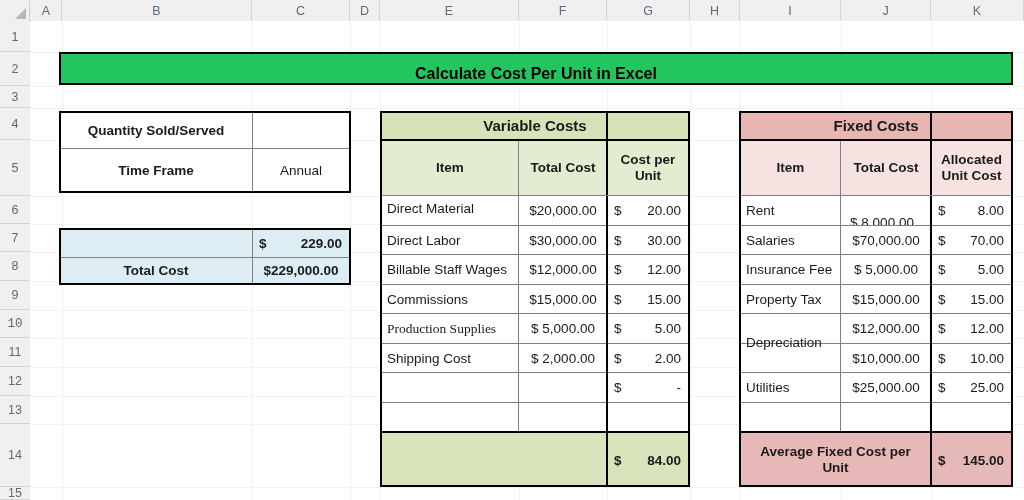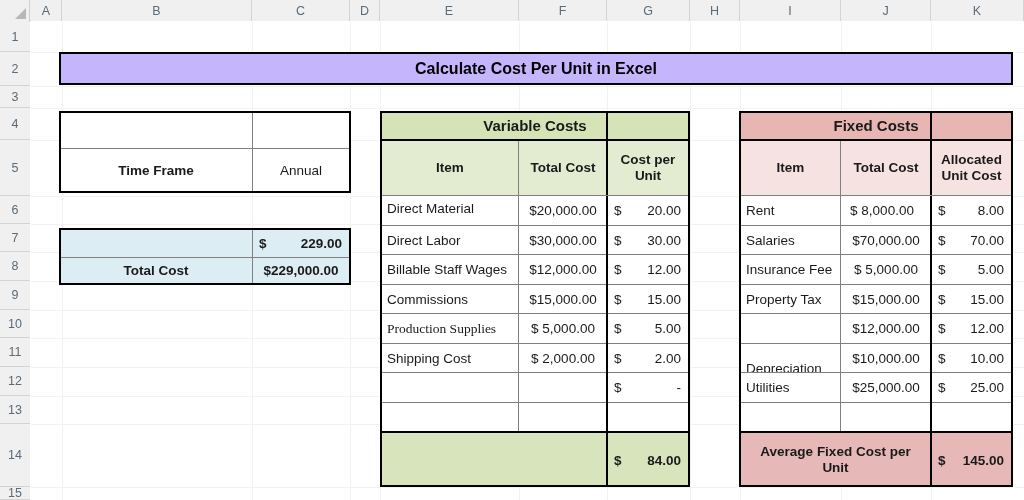--- a/index.html
+++ b/index.html
@@ -98,23 +98,23 @@
     font-size: 13.5px; color: #1a1a1a;
     overflow: hidden;
   }
   .acct .sym { padding-left: 6px; }
   .acct .num { margin-left: auto; padding-right: 7px; }
   .acct.bold .sym, .acct.bold .num { font-weight: bold; }
 
   
   .title-banner {
     position: absolute;
-    background: #c4b5fd;
+    background: #22c55e;
     border: 2px solid #000;
-    display: flex; align-items: center; justify-content: center;
+    display: flex; align-items: flex-end; justify-content: center;
     font-weight: bold; font-size: 16px; color: #000;
   }
 
   
   .outer-box {
     position: absolute;
     border: 2px solid #000;
     background: transparent;
     pointer-events: none;
   }
@@ -193,34 +193,35 @@
   <div class="row-head-strip" id="rowStrip">
       <div class="row-head" style="top: 1px; height: 30px;">1</div>
       <div class="row-head" style="top: 31px; height: 34px;">2</div>
       <div class="row-head" style="top: 65px; height: 22px;">3</div>
       <div class="row-head" style="top: 87px; height: 32px;">4</div>
       <div class="row-head" style="top: 119px; height: 56px;">5</div>
       <div class="row-head" style="top: 175px; height: 28px;">6</div>
       <div class="row-head" style="top: 203px; height: 28px;">7</div>
       <div class="row-head" style="top: 231px; height: 29px;">8</div>
       <div class="row-head" style="top: 260px; height: 29px;">9</div>
-      <div class="row-head" style="top: 289px; height: 28px;">10</div>
+      <div class="row-head" style="top: 289px; height: 28px; font-family: Liberation Mono, monospace;">10</div>
       <div class="row-head" style="top: 317px; height: 29px;">11</div>
       <div class="row-head" style="top: 346px; height: 29px;">12</div>
       <div class="row-head" style="top: 375px; height: 28px;">13</div>
       <div class="row-head" style="top: 403px; height: 63px;">14</div>
       <div class="row-head" style="top: 466px; height: 13px;">15</div>
     </div>
 
   <div class="title-banner" style="left:59px; top:52px; width:954px; height:33px;">
     <span>Calculate Cost Per Unit in Excel</span>
   </div>
 
   <div class="fill-white" style="left:59px; top:111px; width:292px; height:82px;"></div>
 
+  <div class="cell c-center bold" style="left:61px; top:113px; width:190px; height:35px;">Quantity Sold/Served</div>
 
   <div class="cell c-center" style="left:253px; top:150px; width:96px; height:41px;">Annual</div>
   <div class="cell c-center bold" style="left:61px; top:150px; width:190px; height:41px;">Time Frame</div>
 
   <div class="thin-h" style="left:61px; top:148px; width:288px;"></div>
   <div class="thin-v" style="left:252px; top:113px; height:78px;"></div>
   <div class="outer-box" style="left:59px; top:111px; width:292px; height:82px;"></div>
 
   <div class="fill-blue" style="left:59px; top:228px; width:292px; height:57px;"></div>
 
@@ -327,21 +328,21 @@
   <div class="cell c-center bold" style="left:739px; top:111px; width:274px; height:28px; font-size:15px;">Fixed Costs</div>
 
   <div class="fill-redl" style="left:739px; top:141px; width:274px; height:54px;"></div>
   <div class="cell c-center wrap bold" style="left:741px; top:141px; width:99px; height:54px;">Item</div>
   <div class="cell c-center wrap bold" style="left:842px; top:141px; width:88px; height:54px;">Total Cost</div>
   <div class="cell c-center wrap bold" style="left:932px; top:141px; width:79px; height:54px;">Allocated Unit Cost</div>
 
   <div id="fixRows">
       <div class="fill-white" style="left: 739px; top: 196px; width: 274px; height: 29.5px;"></div>
       <div class="cell c-left" style="left: 741px; top: 196px; width: 99px; height: 29.5px;">Rent</div>
-      <div class="cell c-center" style="left: 842px; top: 196px; width: 80px; height: 29.5px;">$  8,000.00</div>
+      <div class="cell c-center" style="left: 842px; top: 208px; width: 80px; height: 29.5px;">$  8,000.00</div>
       <div class="acct" style="left: 932px; top: 196px; width: 79px; height: 29.5px;">
         <span class="sym">$</span>
         <span class="num">8.00</span>
       </div>
       <div class="thin-h" style="left: 741px; top: 224.5px; width: 270px;"></div>
       <div class="fill-white" style="left: 739px; top: 225.5px; width: 274px; height: 29.5px;"></div>
       <div class="cell c-left" style="left: 741px; top: 225.5px; width: 99px; height: 29.5px;">Salaries</div>
       <div class="cell c-center" style="left: 842px; top: 225.5px; width: 88px; height: 29.5px;">$70,000.00</div>
       <div class="acct" style="left: 932px; top: 225.5px; width: 79px; height: 29.5px;">
         <span class="sym">$</span>
@@ -366,21 +367,21 @@
       <div class="thin-h" style="left: 741px; top: 313px; width: 270px;"></div>
       <div class="fill-white" style="left: 739px; top: 314px; width: 274px; height: 29.5px;"></div>
       <div class="cell c-left" style="left: 741px; top: 314px; width: 99px; height: 29.5px; margin-top: 44px;">Interest</div>
       <div class="cell c-center" style="left: 842px; top: 314px; width: 88px; height: 29.5px;">$12,000.00</div>
       <div class="acct" style="left: 932px; top: 314px; width: 79px; height: 29.5px;">
         <span class="sym">$</span>
         <span class="num">12.00</span>
       </div>
       <div class="thin-h" style="left: 741px; top: 342.5px; width: 270px;"></div>
       <div class="fill-white" style="left: 739px; top: 343.5px; width: 274px; height: 29.5px;"></div>
-      <div class="cell c-left" style="left: 741px; top: 354px; width: 99px; height: 29.5px;">Depreciation</div>
+      <div class="cell c-left" style="left: 741px; top: 328px; width: 99px; height: 29.5px;">Depreciation</div>
       <div class="cell c-center" style="left: 842px; top: 343.5px; width: 88px; height: 29.5px;">$10,000.00</div>
       <div class="acct" style="left: 932px; top: 343.5px; width: 79px; height: 29.5px;">
         <span class="sym">$</span>
         <span class="num">10.00</span>
       </div>
       <div class="thin-h" style="left: 741px; top: 372px; width: 270px;"></div>
       <div class="fill-white" style="left: 739px; top: 373px; width: 274px; height: 29.5px;"></div>
       <div class="cell c-left" style="left: 741px; top: 373px; width: 99px; height: 29.5px;">Utilities</div>
       <div class="cell c-center" style="left: 842px; top: 373px; width: 88px; height: 29.5px;">$25,000.00</div>
       <div class="acct" style="left: 932px; top: 373px; width: 79px; height: 29.5px;">

